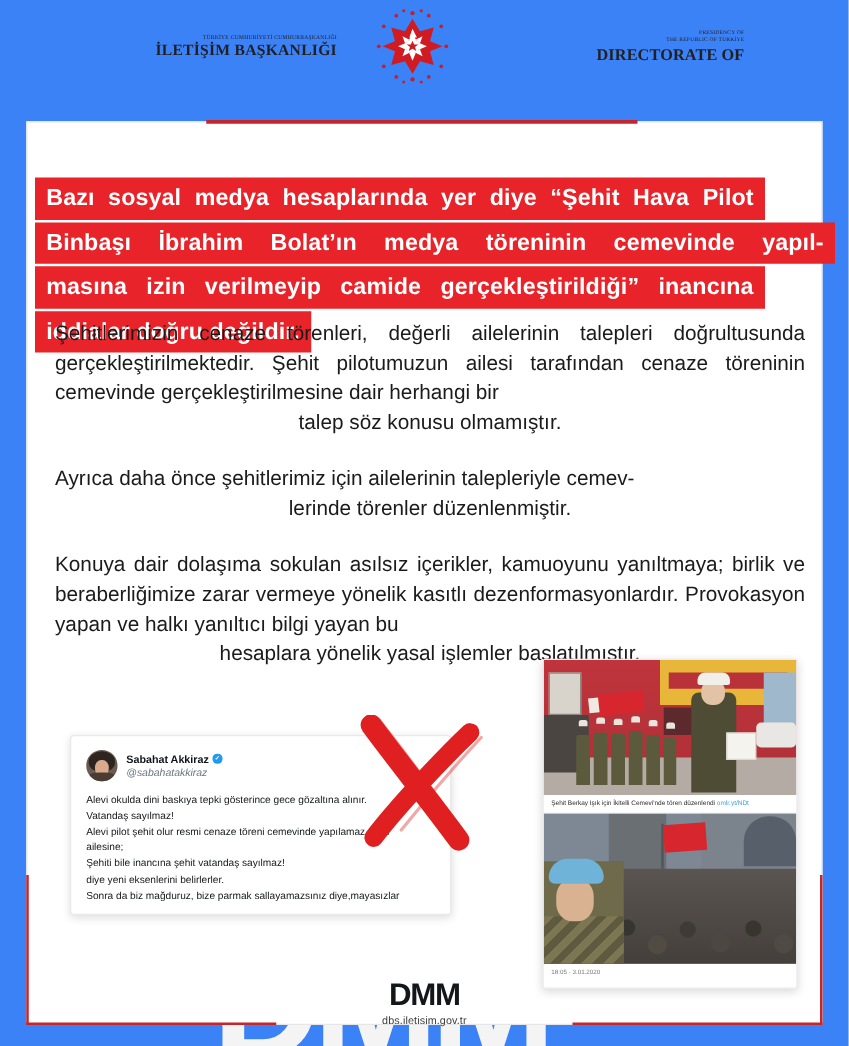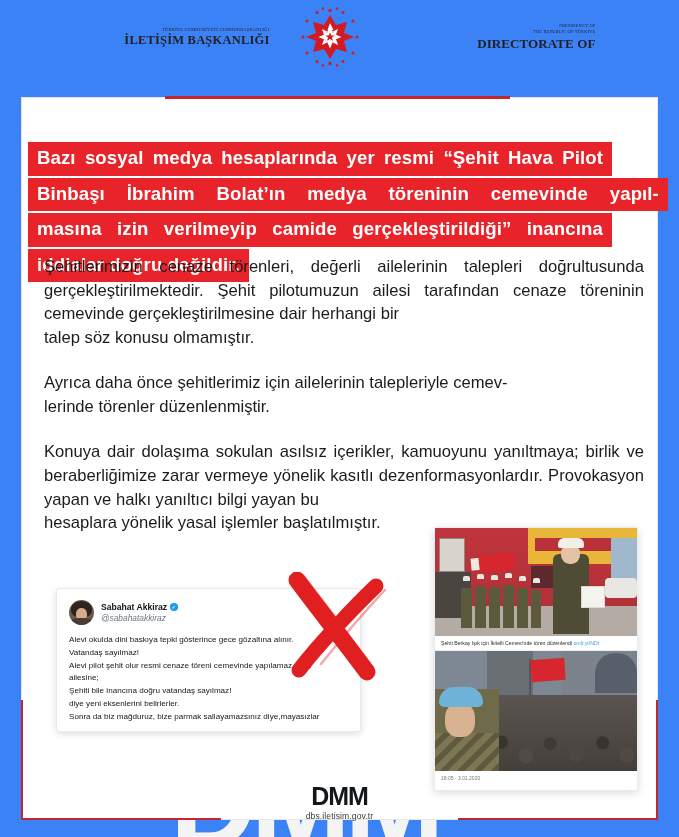--- a/index.html
+++ b/index.html
@@ -76,21 +76,21 @@
   .hl-just{display:flex;justify-content:space-between;}
   .hl-just > span{white-space:pre;}
 
   
   .body{position:absolute;left:44px;top:255px;width:600px;}
   .para{
     color:#1b1b1b;font-size:16.6px;line-height:1.42;margin:0 0 22px 0;
     text-align:justify;font-family:"Liberation Sans",sans-serif;
   }
   .para:last-child{margin-bottom:0;}
-  .para .lastline{display:block;text-align:left;}
+  .para .lastline{display:block;text-align:center;}
 
   
   .tweet{
     position:absolute;left:56px;top:588px;width:303px;height:142px;
     background:#fff;border:1px solid #e9e9e9;border-radius:3px;
     box-shadow:0 2px 7px rgba(0,0,0,.13);overflow:hidden;
   }
   .tw-head{display:flex;align-items:center;gap:7px;padding:11px 12px 0 12px;}
   .tw-av{
     width:25px;height:25px;border-radius:50%;flex:0 0 25px;overflow:hidden;
@@ -259,21 +259,21 @@
   <div class="frame-right-red"></div>
 
   <div class="headline">
     <div class="hl-line" style="width:584px;box-sizing:border-box;">
       <div class="hl-just" id="hl0">
           <span>Bazı</span>
           <span>sosyal</span>
           <span>medya</span>
           <span>hesaplarında</span>
           <span>yer</span>
-          <span>resmi</span>
+          <span>diye</span>
           <span>“Şehit</span>
           <span>Hava</span>
           <span>Pilot</span>
         </div>
     </div>
     <div class="hl-line" style="width:640px;box-sizing:border-box;">
       <div class="hl-just" id="hl1">
           <span>Binbaşı</span>
           <span>İbrahim</span>
           <span>Bolat’ın</span>
@@ -324,21 +324,21 @@
           <span class="tw-badge">✓</span>
         </div>
         <div class="tw-handle">@sabahatakkiraz</div>
       </div>
     </div>
     <div class="tw-text" id="tw-text">
         <div>Alevi okulda dini baskıya tepki gösterince gece gözaltına alınır.</div>
         <div>Vatandaş sayılmaz!</div>
         <div>Alevi pilot şehit olur resmi cenaze töreni cemevinde yapılamaz denir</div>
         <div>ailesine;</div>
-        <div>Şehiti bile inancına doğru vatandaş sayılmaz!</div>
+        <div>Şehiti bile inancına şehit vatandaş sayılmaz!</div>
         <div>diye yeni eksenlerini belirlerler.</div>
         <div>Sonra da biz mağduruz, bize parmak sallayamazsınız diye,mayasızlar</div>
       </div>
   </div>
 
   <div class="redx">
     <svg width="110" height="112" viewBox="0 0 110 112">
       <g stroke="#e02020" stroke-linecap="round" fill="none">
         <path d="M14 8 C30 30, 62 70, 84 100" stroke-width="17"></path>
         <path d="M93 14 C72 34, 36 72, 16 98" stroke-width="15"></path>

